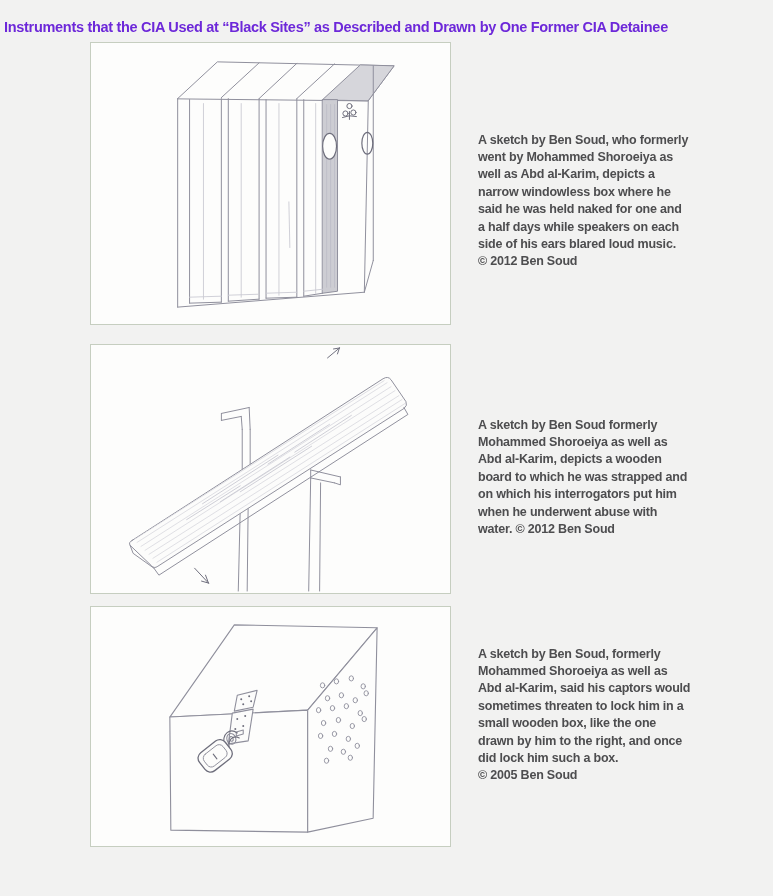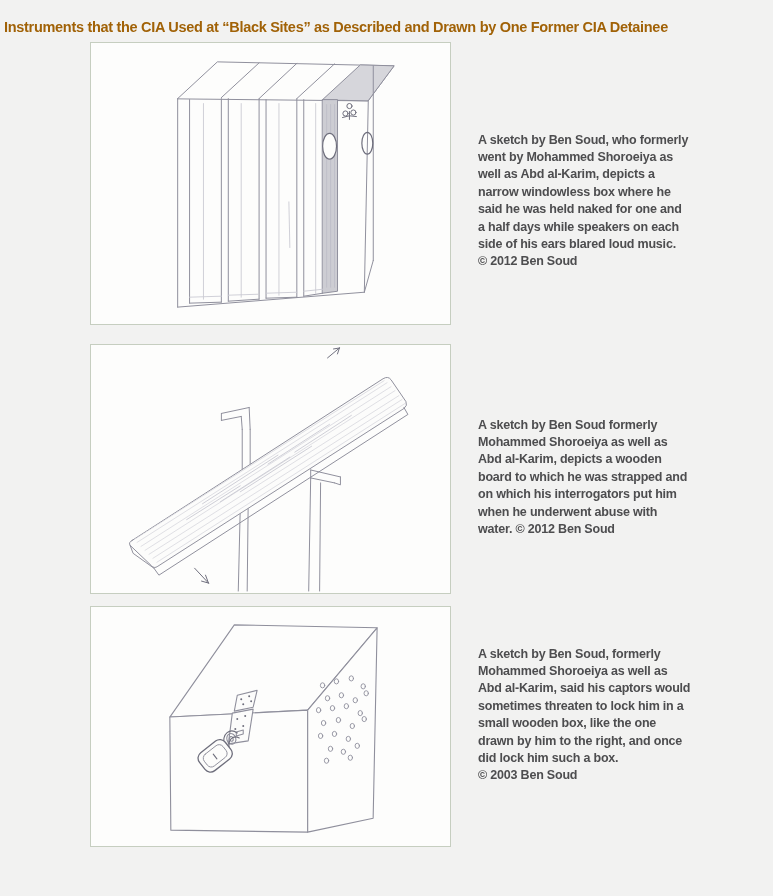--- a/index.html
+++ b/index.html
@@ -7,21 +7,21 @@
     width:773px;height:896px;
     background:#f2f2f1;
     font-family:"Liberation Sans", sans-serif;
     position:relative;
     overflow:hidden;
   }
   .page{position:absolute;inset:0;}
   .page-title{
     position:absolute;left:4px;top:7px;width:760px;
     font-size:14.5px;font-weight:600;letter-spacing:-0.3px;
-    color:#a16207;line-height:20px;
+    color:#6d28d9;line-height:20px;
   }
   .figure-frame{
     position:absolute;left:90px;width:359px;
     background:#fdfdfc;border:1px solid #c6cec0;
     box-sizing:content-box;
   }
   .figure-frame svg{display:block;width:100%;height:100%;}
   #frame-1{top:42px;height:281px;}
   #frame-2{top:344px;height:248px;}
   #frame-3{top:606px;height:239px;}
@@ -262,15 +262,15 @@
       </g>
     </svg>
   </div>
   <p class="caption" id="caption-3">A sketch by Ben Soud, formerly
 Mohammed Shoroeiya as well as
 Abd al-Karim, said his captors would
 sometimes threaten to lock him in a
 small wooden box, like the one
 drawn by him to the right, and once
 did lock him such a box.
-© 2003 Ben Soud</p>
+© 2005 Ben Soud</p>
 
 </div>
 
 </body></html>

